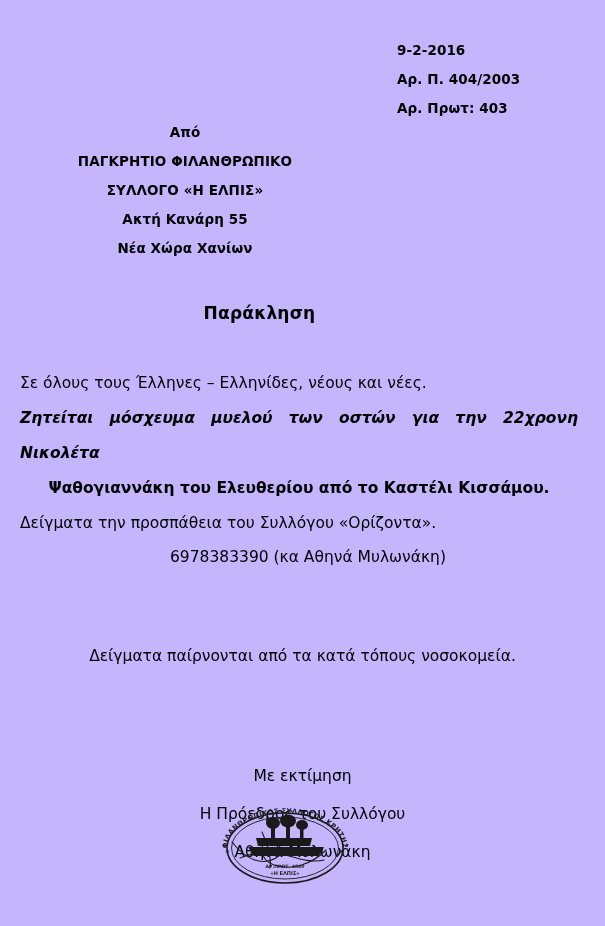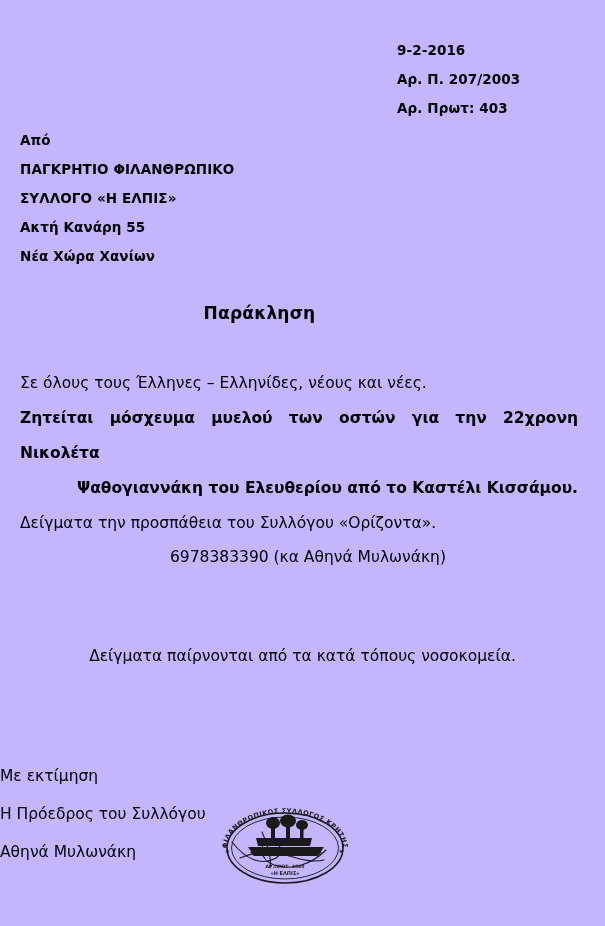--- a/index.html
+++ b/index.html
@@ -32,22 +32,23 @@
     font-weight: bold;
     line-height: 29px;
     white-space: nowrap;
     letter-spacing: 0.1px;
   }
 
   
   .sender-block {
     position: absolute;
     left: 20px;
-    top: 126px;
+    top: 118px;
     width: 330px;
+    text-align: center;
   }
   .sender-line {
     font-size: 13.5px;
     font-weight: bold;
     line-height: 29px;
     white-space: nowrap;
     letter-spacing: 0.1px;
   }
 
   
@@ -71,24 +72,25 @@
   }
   .para {
     font-size: 15.5px;
     line-height: 35px;
     margin: 0;
   }
   .para.bold {
     font-weight: bold;
     text-align: justify;
     text-justify: inter-word;
+    font-style: italic;
   }
   .para.bold-last {
     font-weight: bold;
-    text-align: right;
+    text-align: center;
   }
   .para.tight {
     line-height: 33px;
   }
   .phone-indent {
     padding-left: 150px;
   }
 
   .centered-note {
     position: absolute;
@@ -99,21 +101,21 @@
     font-size: 15.5px;
     line-height: 30px;
   }
 
   
   .sign-block {
     position: absolute;
     left: 0;
     top: 757px;
     width: 605px;
-    text-align: left;
+    text-align: center;
   }
   .sign-line {
     font-size: 15.5px;
     line-height: 38px;
     position: relative;
     z-index: 1;
   }
 
   
   .stamp {
@@ -127,21 +129,21 @@
   }
   .stamp svg { display: block; }
 </style>
 </head>
 <body>
 
 <div class="page">
 
   <div class="header-block">
     <div class="header-line">9-2-2016</div>
-    <div class="header-line">Αρ. Π. 207/2003</div>
+    <div class="header-line">Αρ. Π. 404/2003</div>
     <div class="header-line">Αρ. Πρωτ: 403</div>
   </div>
 
   <div class="sender-block">
     <div class="sender-line">Από</div>
     <div class="sender-line">ΠΑΓΚΡΗΤΙΟ ΦΙΛΑΝΘΡΩΠΙΚΟ</div>
     <div class="sender-line">ΣΥΛΛΟΓΟ «Η ΕΛΠΙΣ»</div>
     <div class="sender-line">Ακτή Κανάρη 55</div>
     <div class="sender-line">Νέα Χώρα Χανίων</div>
   </div>

